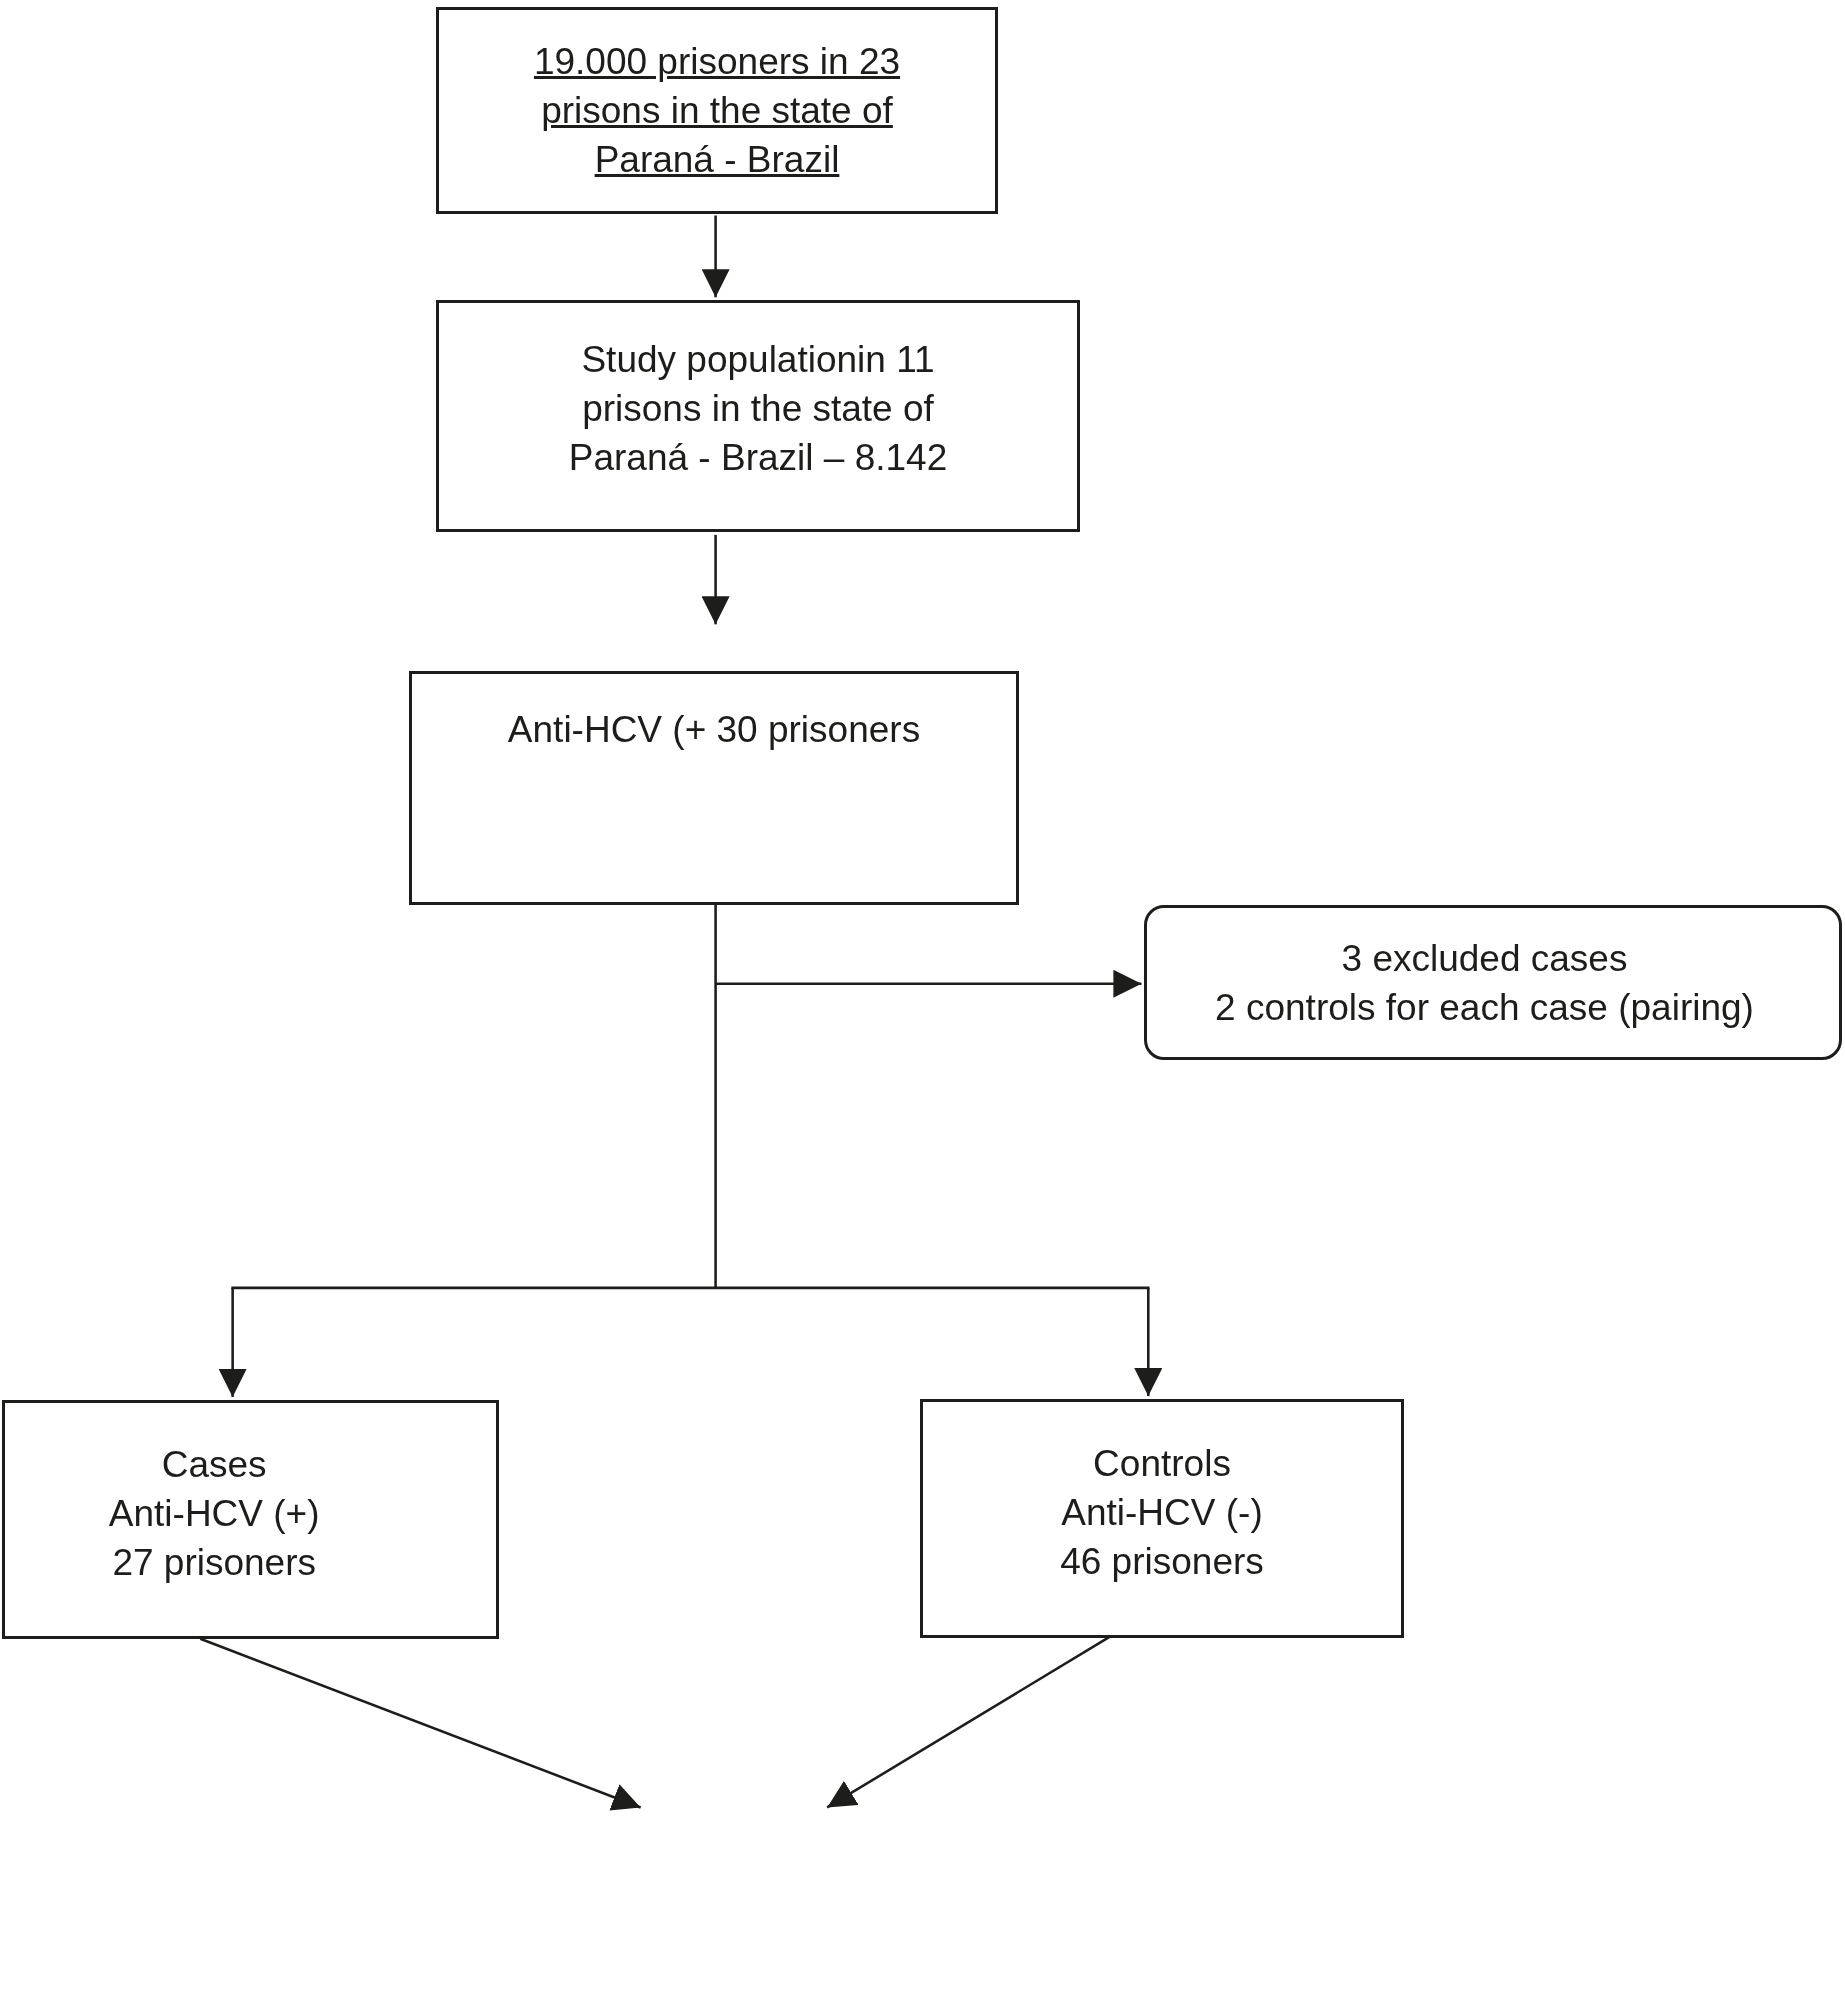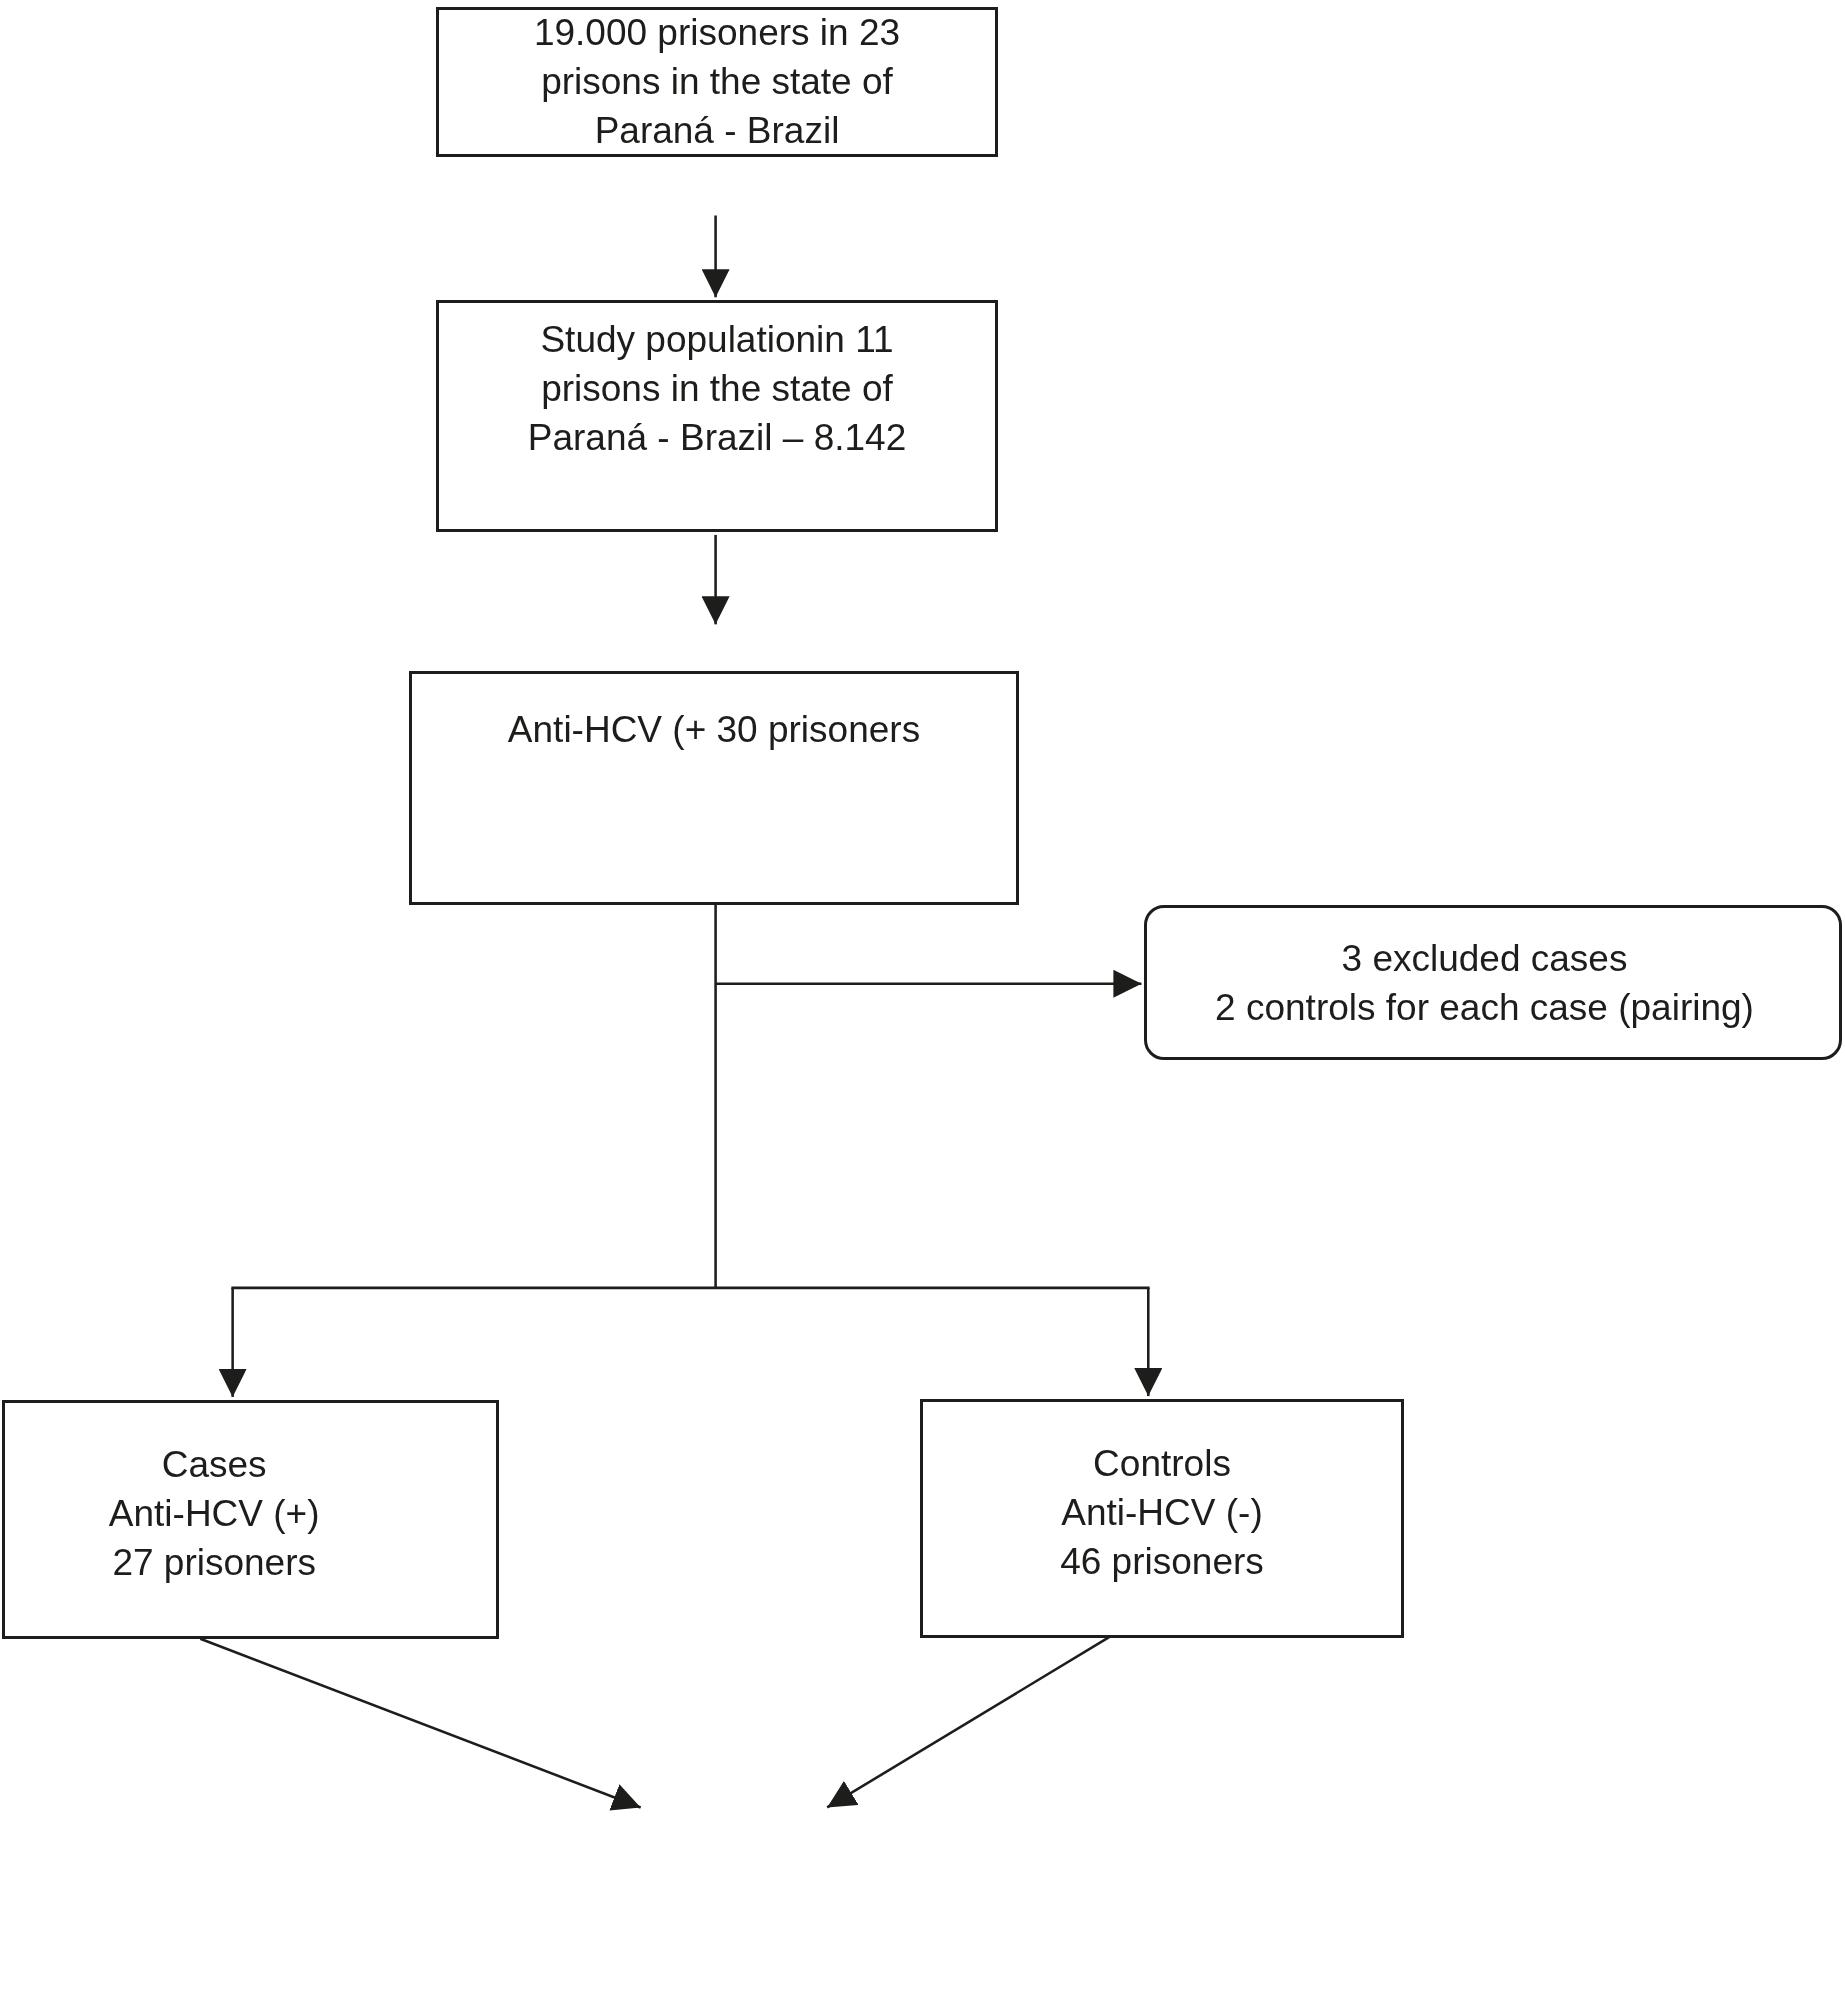--- a/index.html
+++ b/index.html
@@ -21,22 +21,22 @@
     border:3.4px solid var(--ink);
     background:#ffffff;
     display:flex; flex-direction:column;
     align-items:center;
     font-size:37px; line-height:49px;
     text-align:center;
     white-space:nowrap;
   }
   .box span{ display:block; }
 
-  #box-total      { left:436px;  top:6.8px;    width:562px; height:150px; justify-content:center; }
-  #box-study      { left:436px;  top:300px;  width:562px; height:232px; padding-top:12px; }
+  #box-total      { left:436px;  top:6.8px;    width:562px; height:207px; justify-content:center;text-decoration:underline; }
+  #box-study      { left:436px;  top:300px;  width:644px; height:232px; padding-top:32px; }
   #box-hcv        { left:409px;  top:627px;  width:610px; height:234px; padding-top:31px;margin-top:44px; }
   #box-excluded   { left:1144px; top:905px; width:698px; height:155px; justify-content:center; padding-right:17px;border-radius:20px; }
   #box-cases      { left:1.7px;    top:1400px; width:497px; height:239px; padding-top:37px; padding-right:72px; }
   #box-controls   { left:920px; top:1399px; width:484px; height:239px; padding-top:37px; }
   #box-final      { left:439px;  top:1810px; width:606px; height:181px; padding-top:39px; padding-right:68px; }
 </style>
 </head>
 <body>
 
 <div class="canvas">

